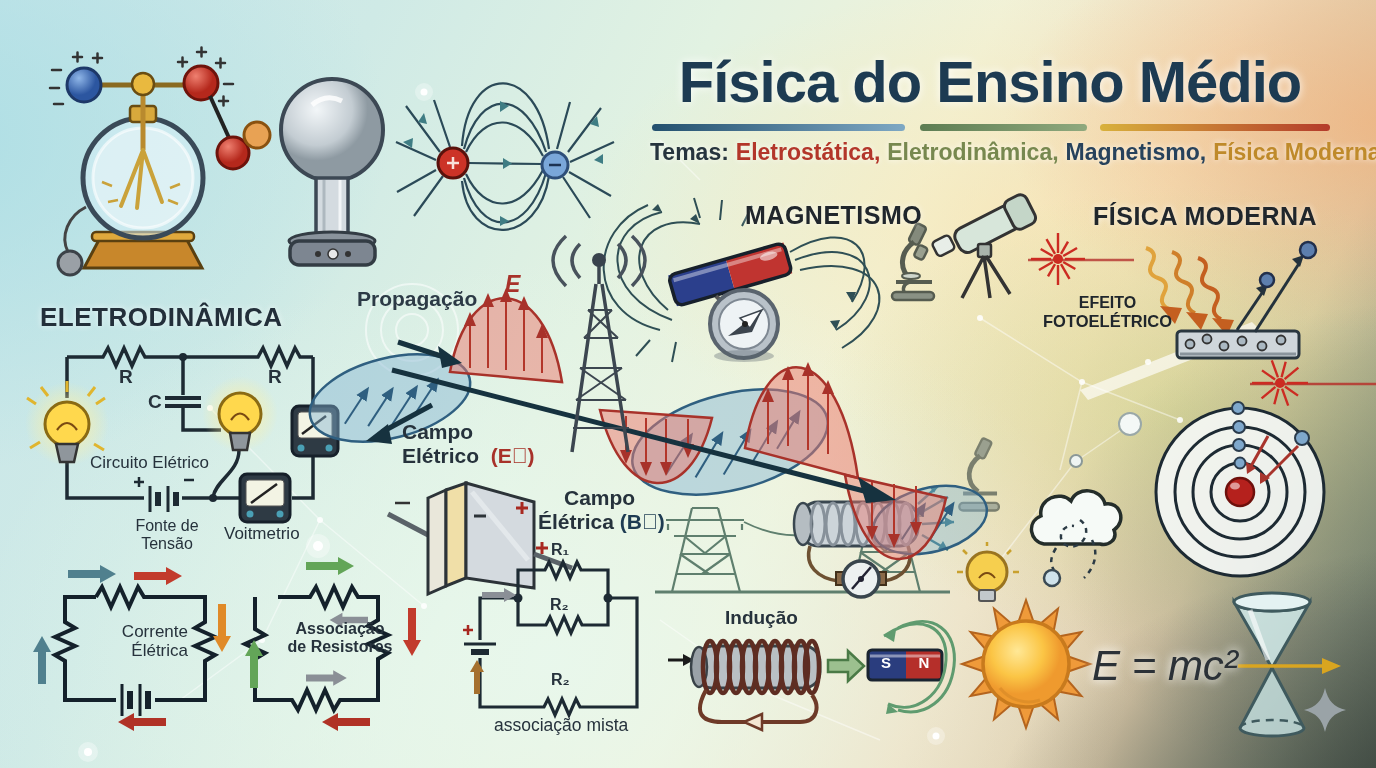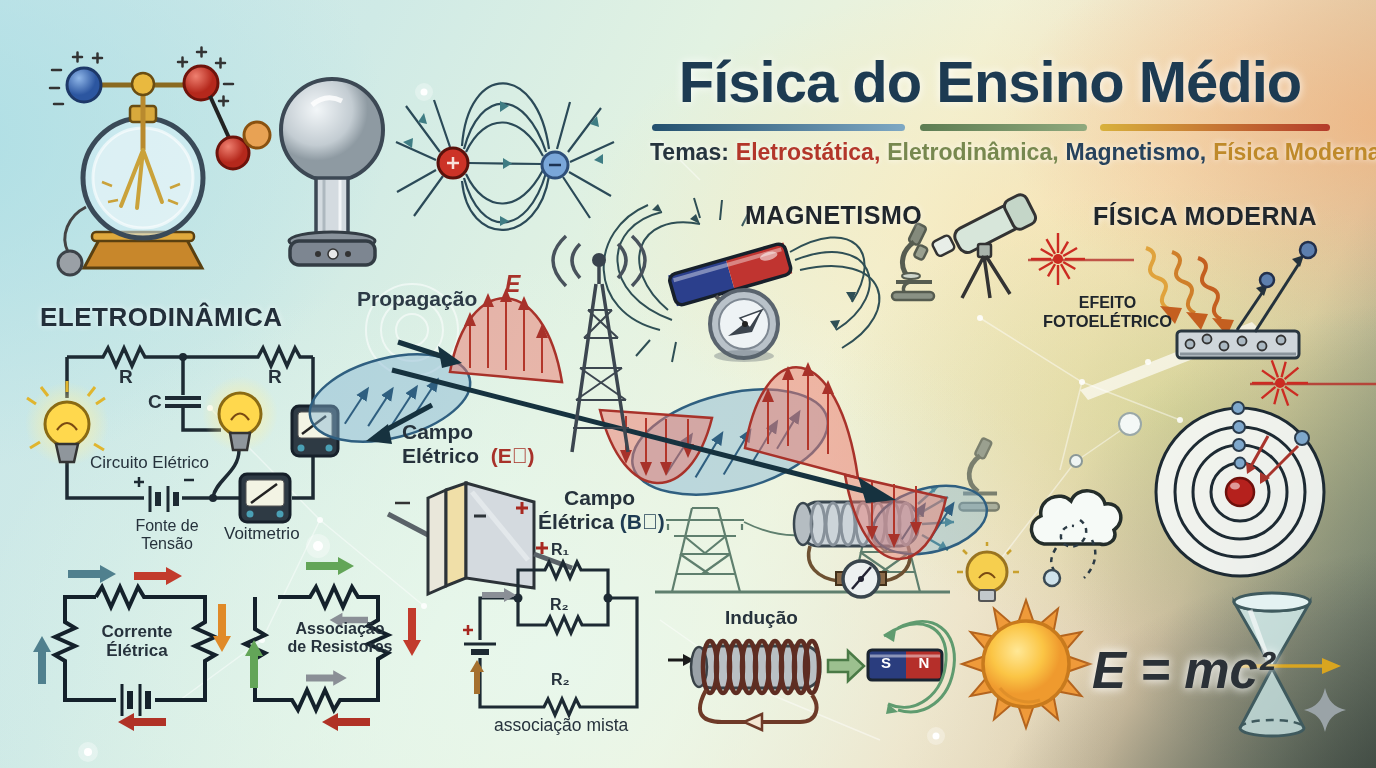--- a/index.html
+++ b/index.html
@@ -23,21 +23,21 @@
   .bar{position:absolute;height:7px;border-radius:4px;}
   .temas{position:absolute;font-size:23px;font-weight:700;white-space:nowrap;
     text-shadow:0 0 6px rgba(255,255,255,.8);}
   .temas span{margin-right:7px;}
   .t-prefix{color:#26343e}.t-red{color:#b3362a}.t-green{color:#77884f}
   .t-navy{color:#27425c}.t-gold{color:#bf8a2a}
   .sec{font-weight:800;color:#232f3a;letter-spacing:.5px;text-shadow:0 0 6px rgba(255,255,255,.7);}
   .sym-red{color:#a8322a;font-weight:700;}
   .sym-navy{color:#1d3b52;font-weight:700;}
   .evec{color:#a8322a;font-weight:800;font-style:italic;font-size:23px;}
-  .formula{font-size:51px;font-weight:700;font-style:italic;color:#2b3137;
+  .formula{font-size:42px;font-weight:400;font-style:italic;color:#2b3137;
     text-shadow:0 0 8px rgba(255,255,255,.85),0 0 14px rgba(255,255,255,.6);}
   .pole{position:absolute;width:22px;text-align:center;font-size:15px;font-weight:800;color:#fff;}
   svg{position:absolute;overflow:visible;}
 </style>
 </head>
 <body>
 
 <div class="canvas">
 
   <svg style="left:0;top:0" width="1376" height="768" viewBox="0 0 1376 768">
@@ -741,21 +741,21 @@
   <div class="lbl" style="left:119px;top:366px;font-size:19px;font-weight:600;">R</div>
   <div class="lbl" style="left:268px;top:366px;font-size:19px;font-weight:600;">R</div>
   <div class="lbl" style="left:148px;top:391px;font-size:19px;font-weight:600;">C</div>
   <div class="lbl" style="left:90px;top:453px;font-size:17px;">Circuito Elétrico</div>
   <div class="lbl c" style="left:124px;top:517px;width:86px;font-size:16px;">
     <div>Fonte de</div>
     <div>Tensão</div>
   </div>
   <div class="lbl" style="left:224px;top:524px;font-size:17px;">Voitmetrio</div>
 
-  <div class="lbl c" style="left:86px;top:622px;width:102px;font-size:17px;font-weight:700;">
+  <div class="lbl c" style="left:86px;top:622px;width:102px;font-size:17px;font-weight:400;text-align:right;">
     <div>Corrente</div>
     <div>Élétrica</div>
   </div>
   <div class="lbl c" style="left:282px;top:620px;width:116px;font-size:16px;font-weight:600;">
     <div>Associação</div>
     <div>de Resistores</div>
   </div>
 
   <div class="lbl" style="left:551px;top:541px;font-size:16px;font-weight:600;">R₁</div>
   <div class="lbl" style="left:550px;top:596px;font-size:16px;font-weight:600;">R₂</div>

